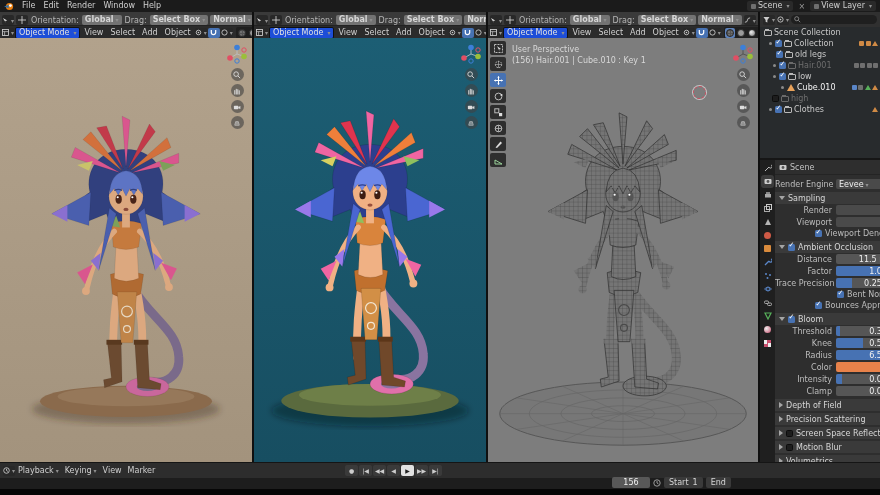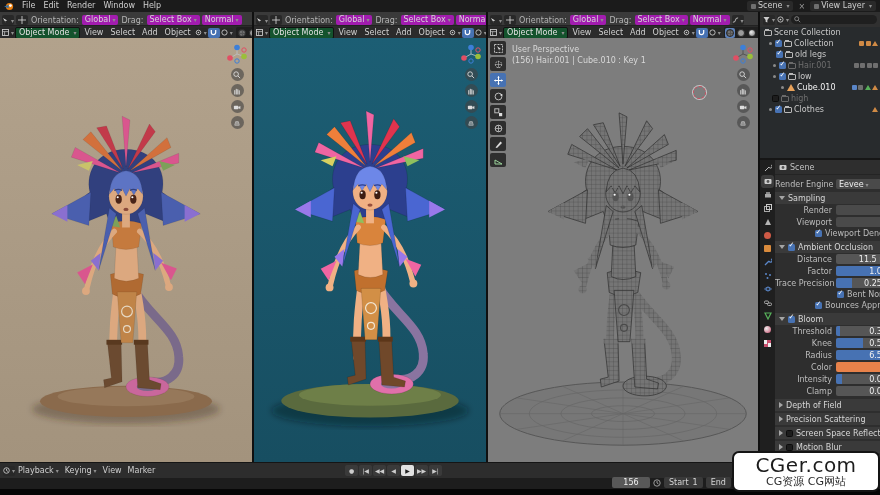--- a/index.html
+++ b/index.html
@@ -22,23 +22,23 @@
   .main{position:absolute;left:0;top:12px;width:880px;height:450px;display:flex;}
   .vp{position:relative;height:100%;overflow:hidden;box-sizing:border-box;}
   .vp1{width:252px;}
   .vp2{width:234px;border-left:2px solid #101010;}
   .vp3{width:272px;border-left:2px solid #101010;}
   .rightcol{width:122px;border-left:2px solid #101010;display:flex;flex-direction:column;box-sizing:border-box;background:#f0abfc;}
   .toolrow{height:13px;background:#3a3a3a;border-bottom:1px solid #222;display:flex;align-items:flex-end;gap:2px;
            padding:0 2px;white-space:nowrap;overflow:hidden;}
   .vphead{height:13px;background:#2b2b2b;display:flex;align-items:center;gap:1px;padding:0 2px;white-space:nowrap;overflow:hidden;}
   .lbl{color:#b5b5b5;padding:0 1px;}
-  .dd{background:#a21caf;border-radius:2px;height:10px;line-height:10px;padding:0 3px;color:#d6d6d6;display:flex;align-items:center;}
+  .dd{background:#737373;border-radius:2px;height:10px;line-height:10px;padding:0 3px;color:#d6d6d6;display:flex;align-items:center;font-weight:bold;}
   .menubtn{padding:0 3px;color:#d0d0d0;}
-  .modebtn{background:#14532d;border:1px solid #111;border-radius:2px;height:10px;line-height:10px;padding:0 3px;display:flex;align-items:center;gap:2px;color:#e0e0e0;}
+  .modebtn{background:#1d4ed8;border:1px solid #111;border-radius:2px;height:10px;line-height:10px;padding:0 3px;display:flex;align-items:center;gap:2px;color:#e0e0e0;}
   .hicon{width:12px;height:10px;background:#282828;border-radius:2px;display:inline-flex;align-items:center;justify-content:center;flex:none;}
   .hicon.blue{background:#4772b3;}
   .sphset{display:flex;gap:1px;background:#1f1f1f;border-radius:2px;padding:1px;margin-left:2px;flex:none;}
   .sph{width:8px;height:8px;border-radius:50%;background:#9a9a9a;border:1px solid #2a2a2a;box-sizing:border-box;}
   .sphbtn{padding:1px;border-radius:2px;display:flex;}
   .sphbtn.active{background:#5f83bb;}
   .sph.wire{background:#6f6f6f;background-image:linear-gradient(#555 1px,transparent 1px),linear-gradient(90deg,#555 1px,transparent 1px);background-size:3px 3px;}
   .canvas{position:absolute;left:0;top:26px;right:0;bottom:0;overflow:hidden;}
   .cv1{background:linear-gradient(#b2a28c,#a3937d);}
   .cv2{background:linear-gradient(#1c5e74,#174e61);}
@@ -910,18 +910,14 @@
           <span>1</span>
         </span>
       <span class="rangefield">
           <span>End</span>
         </span>
     </div>
   </div>
 
   <div class="blackstrip"></div>
 
-  <div class="watermark">
-    <div class="wm1">CGer.com</div>
-    <div class="wm2">CG资源 CG网站</div>
-  </div>
 
 </div>
 
 </body></html>

